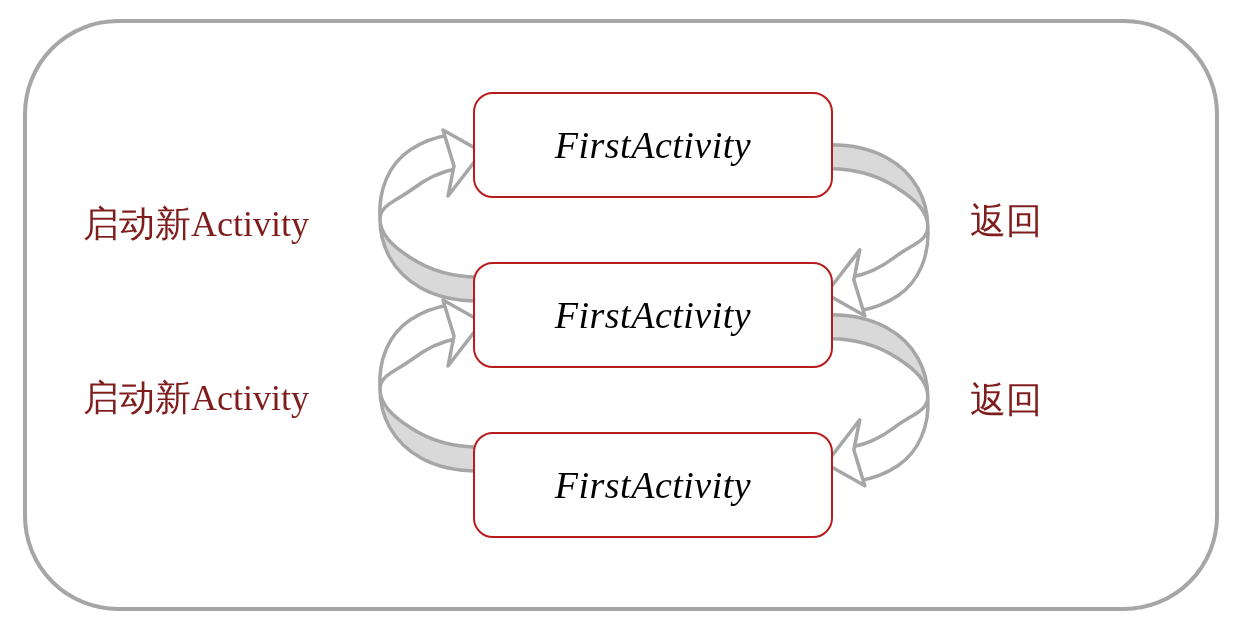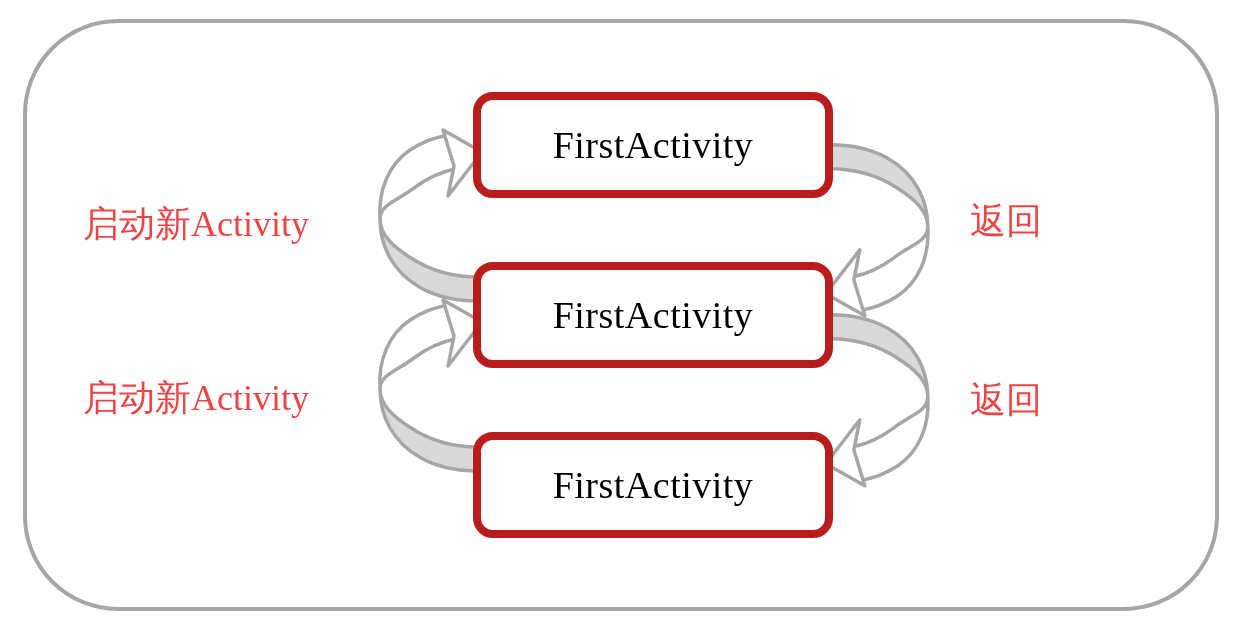--- a/index.html
+++ b/index.html
@@ -36,40 +36,41 @@
     height: 630px;
     z-index: 1;
   }
   .activity-box {
     position: absolute;
     left: 473px;
     width: 360px;
     height: 106px;
     box-sizing: border-box;
     background: #ffffff;
-    border: 8px solid #b91c1c;
+    border: 2px solid #b91c1c;
     border-radius: 20px;
     display: flex;
     align-items: center;
     justify-content: center;
     z-index: 2;
+    font-style: italic;
   }
   .activity-box.b0 { top: 92px; }
   .activity-box.b1 { top: 262px; }
   .activity-box.b2 { top: 432px; }
   .activity-box .box-label {
     font-size: 38px;
     color: #000000;
     letter-spacing: 0.5px;
   }
   .side-label {
     position: absolute;
     transform: translate(-50%, -50%);
     font-size: 36px;
-    color: #ef4444;
+    color: #7f1d1d;
     white-space: nowrap;
     z-index: 3;
   }
   .side-label.l0 { left: 196px;  top: 224px; }
   .side-label.r0 { left: 1006px; top: 221px; }
   .side-label.l1 { left: 196px;  top: 398px; }
   .side-label.r1 { left: 1006px; top: 400px; }
 </style>
 </head>
 <body>

